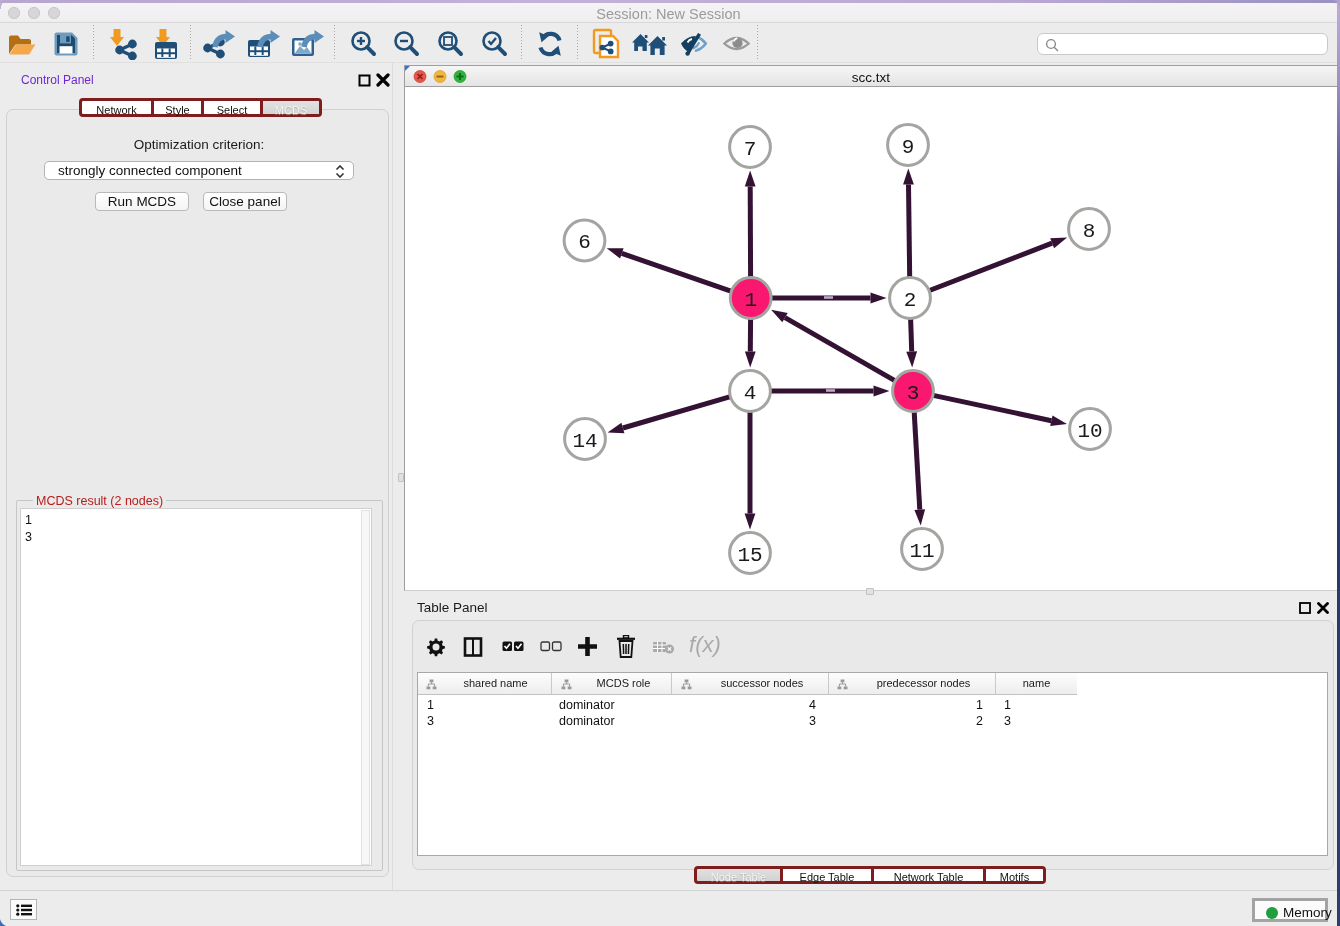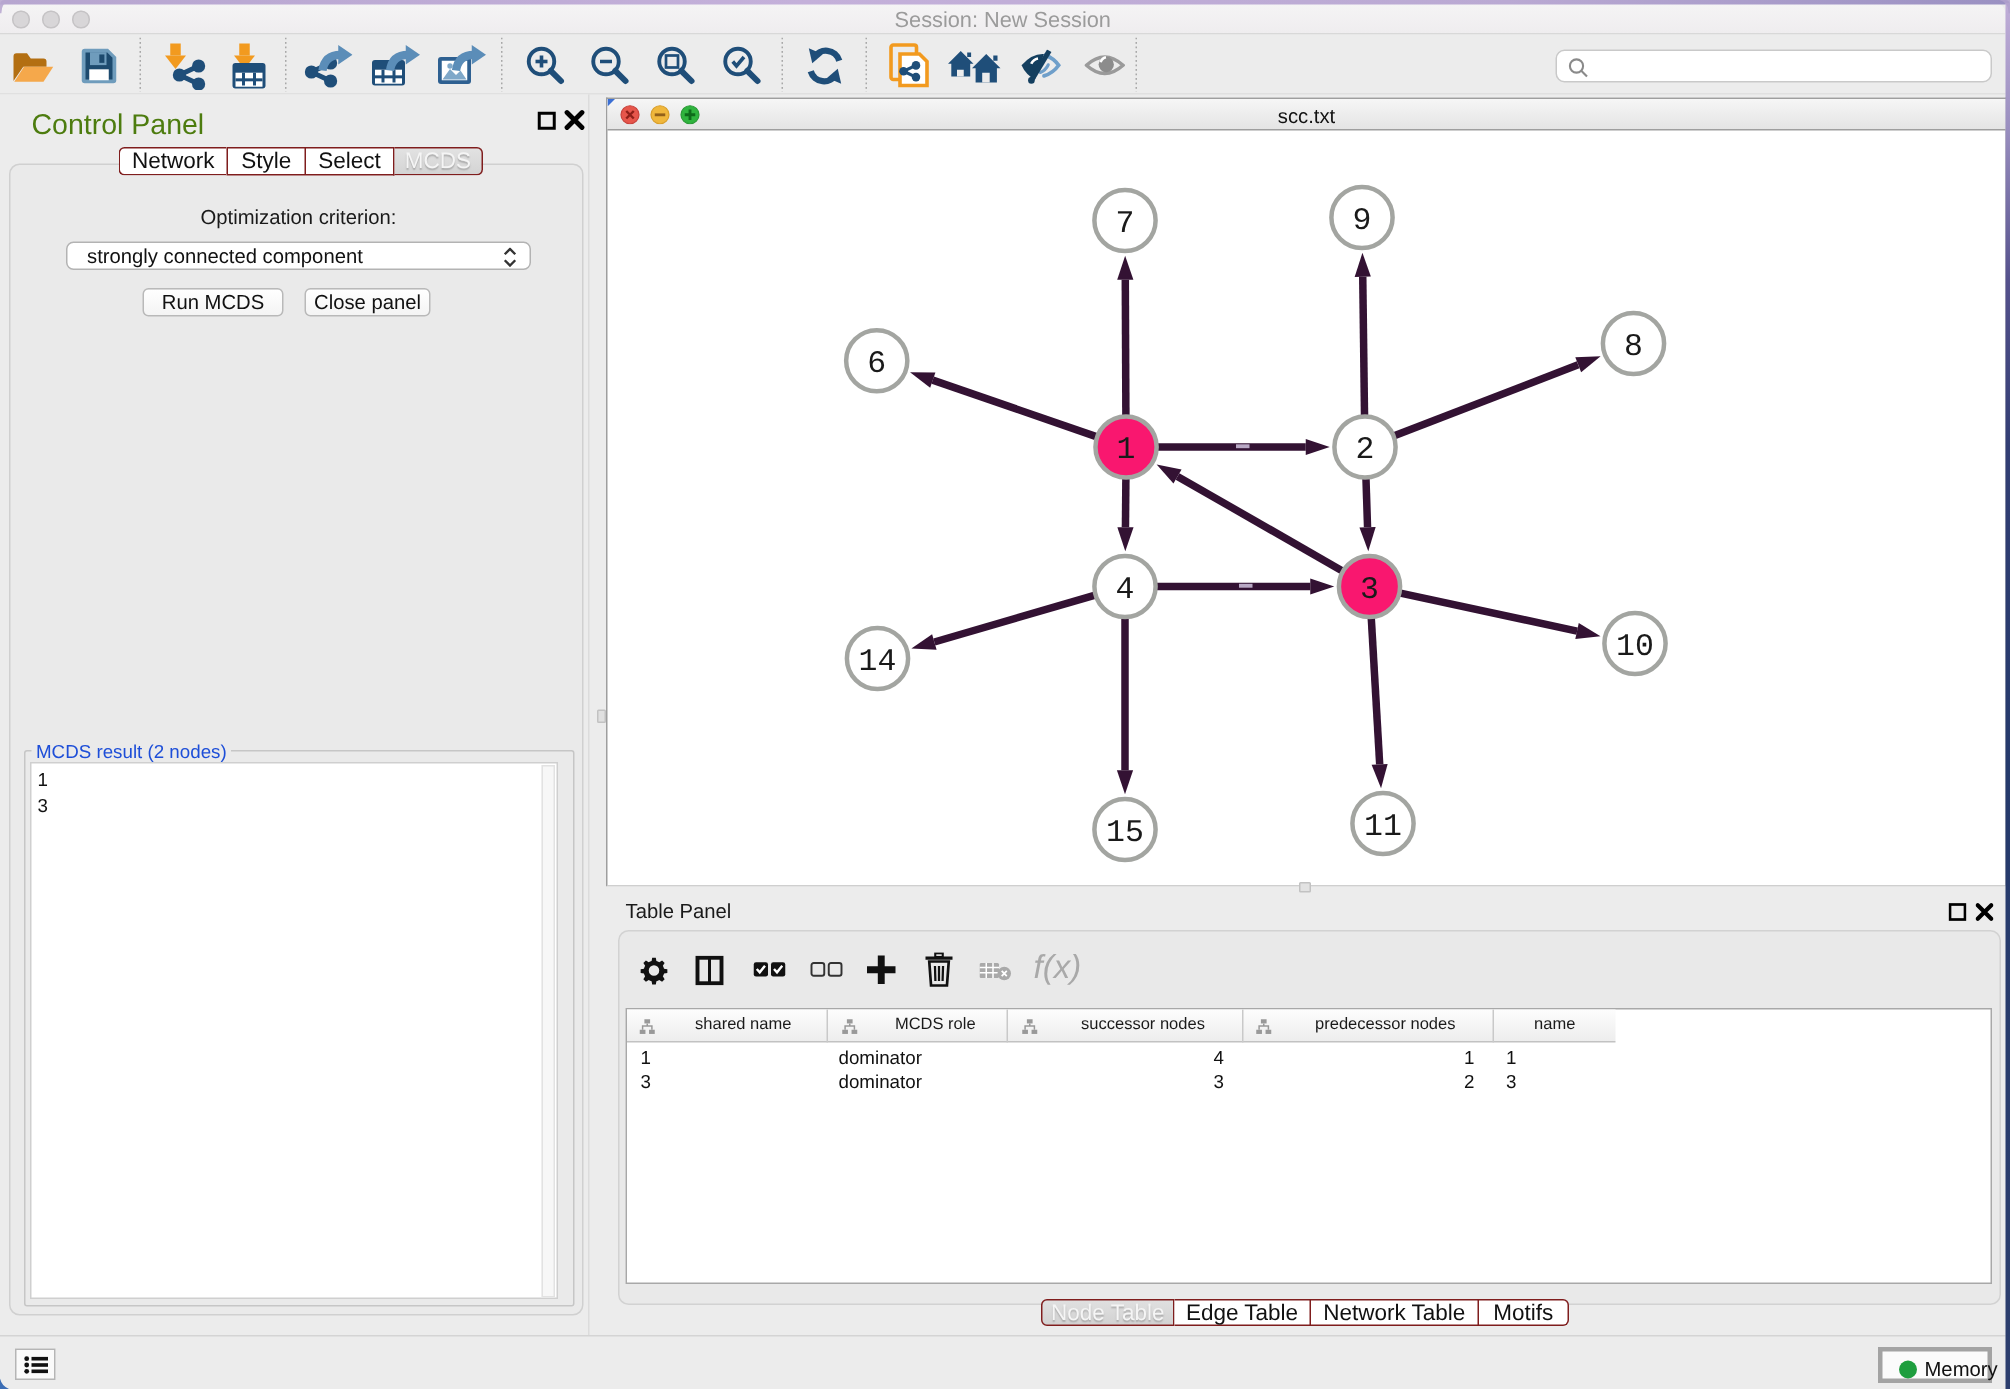--- a/index.html
+++ b/index.html
@@ -31,21 +31,21 @@
   .ctrlpanel { position:absolute; left:0px; top:63px; width:392px; height:828px; background:#ececec; }
   .netwin { position:absolute; left:404px; top:65px; width:934px; height:526px;
             background:#fff; border:1px solid #9e9e9e; border-bottom:1px solid #cfcfcf; }
   .netbar { position:absolute; left:0; top:0; width:100%; height:21px;
             background:linear-gradient(#f6f6f6,#e4e4e4); border-bottom:1px solid #9e9e9e; }
   .tablepanel { position:absolute; left:404px; top:596px; width:934px; height:295px; background:#ececec; }
   .statusbar { position:absolute; left:0px; top:890px; width:1337px; height:36px;
                background:#ececec; border-top:1px solid #d4d4d4; }
   .btn { background:linear-gradient(#ffffff,#f4f4f4); border:1px solid #b9b9b9; border-radius:4px;
          font-size:13.5px; color:#111; text-align:center; }
-  .tab { display:inline-block; background:#fff; border:1px solid #7f1d1d; font-size:15px;
+  .tab { display:inline-block; background:#fff; border:3px solid #7f1d1d; font-size:11px;
          color:#111; text-align:center; }
   .hdrtxt { top:4px; font-size:11px; color:#1a1a1a; text-align:center; white-space:nowrap; }
   .rowtxt { font-size:12.5px; color:#111; }
 </style>
 </head>
 <body>
 <div class="win"></div>
 <div class="edge-top"></div>
 <div class="edge-right"></div>
 <svg class="corner" style="left:0;top:0" width="9" height="9" viewBox="0 0 9 9">
@@ -193,42 +193,42 @@
 <div class="tbsep" style="left:757px"></div>
   <div class="searchbox">
     <svg class="abs" style="left:7px;top:4px" width="14" height="14" viewBox="0 0 14 14">
       <circle cx="6" cy="6" r="4.4" fill="none" stroke="#8a8a8a" stroke-width="1.4"></circle>
       <line x1="9.2" y1="9.2" x2="13" y2="13" stroke="#8a8a8a" stroke-width="1.4"></line>
     </svg>
   </div>
 </div>
 <div class="abs" style="left:0;top:62px;width:1337px;height:1px;background:#e0e0e0"></div>
 <div class="ctrlpanel">
-  <div class="abs" style="left:21px;top:10px;font-size:19px;color:#4d7c0f">Control Panel</div>
+  <div class="abs" style="left:21px;top:10px;font-size:12px;color:#6d28d9">Control Panel</div>
   <svg class="abs" style="left:358px;top:11px" width="13" height="13" viewBox="0 0 13 13">
       <rect x="1.5" y="1.5" width="10" height="10" fill="none" stroke="#000" stroke-width="2"></rect>
     </svg>
   <svg class="abs" style="left:376px;top:10px" width="14" height="14" viewBox="0 0 14 14">
       <path d="M2 2 L12 12 M12 2 L2 12" stroke="#000" stroke-width="3.2" stroke-linecap="round"></path>
     </svg>
   <div class="abs" style="left:6px;top:46px;width:383px;height:768px;background:#eaeaea;border:1px solid #d0d0d0;border-radius:7px"></div>
   <div class="abs" style="left:79px;top:35px;height:19px">
     <div class="tab" style="width:72px;height:19px;line-height:18px;border-radius:4px 0 0 4px;border-right:none">Network</div><div class="tab" style="width:53px;height:19px;line-height:18px">Style</div><div class="tab" style="width:59px;height:19px;line-height:18px;border-left:none">Select</div><div class="tab" style="width:59px;height:19px;line-height:18px;border-left:none;border-radius:0 4px 4px 0;background:linear-gradient(#e2e2e2,#d4d4d4);color:#f5f5f5;text-shadow:0 1px 1px #aaa">MCDS</div>
   </div>
   <div class="abs" style="left:0;top:74px;width:398px;text-align:center;font-size:13.5px;color:#1a1a1a">Optimization criterion:</div>
   <div class="abs" style="left:44px;top:98px;width:310px;height:19px;background:#fff;border:1px solid #b3b3b3;border-radius:5px;font-size:13.5px;color:#111;line-height:18px;padding-left:13px">strongly connected component
     <svg class="abs" style="right:8px;top:3px" width="10" height="13" viewBox="0 0 10 13">
         <path d="M1.5 4.5 L5 1 L8.5 4.5 M1.5 8.5 L5 12 L8.5 8.5" fill="none" stroke="#333" stroke-width="1.6"></path>
       </svg>
   </div>
   <div class="btn abs" style="left:95px;top:129px;width:94px;height:19px;line-height:18px">Run MCDS</div>
   <div class="btn abs" style="left:203px;top:129px;width:84px;height:19px;line-height:18px">Close panel</div>
   <div class="abs" style="left:16px;top:437px;width:367px;height:371px;border:1px solid #c6c6c6;border-radius:2px">
     <div class="abs" style="left:3px;top:7px;right:10px;bottom:4px;background:#fff;border:1px solid #cfcfcf"></div>
-    <div class="abs" style="left:4px;top:-7px;background:#eaeaea;font-size:12.5px;color:#1d4ed8;padding:0 3px">MCDS result (2 nodes)</div>
+    <div class="abs" style="left:16px;top:-7px;background:#eaeaea;font-size:12.5px;color:#b91c1c;padding:0 3px">MCDS result (2 nodes)</div>
     <div class="abs" style="right:12px;top:9px;width:9px;height:355px;background:#f7f7f7;border:1px solid #e2e2e2"></div>
     <div class="abs" style="left:8px;top:11px;font-size:12.5px;color:#111;line-height:16.5px">1<br>3</div>
   </div>
 </div>
 
 <div class="abs" style="left:392px;top:63px;width:1px;height:828px;background:#dcdcdc"></div>
 <div class="abs" style="left:398px;top:473px;width:6px;height:9px;background:#e0e0e0;border:1px solid #c2c2c2;border-radius:1px"></div>
 
 <div class="netwin">
   <div class="netbar">

